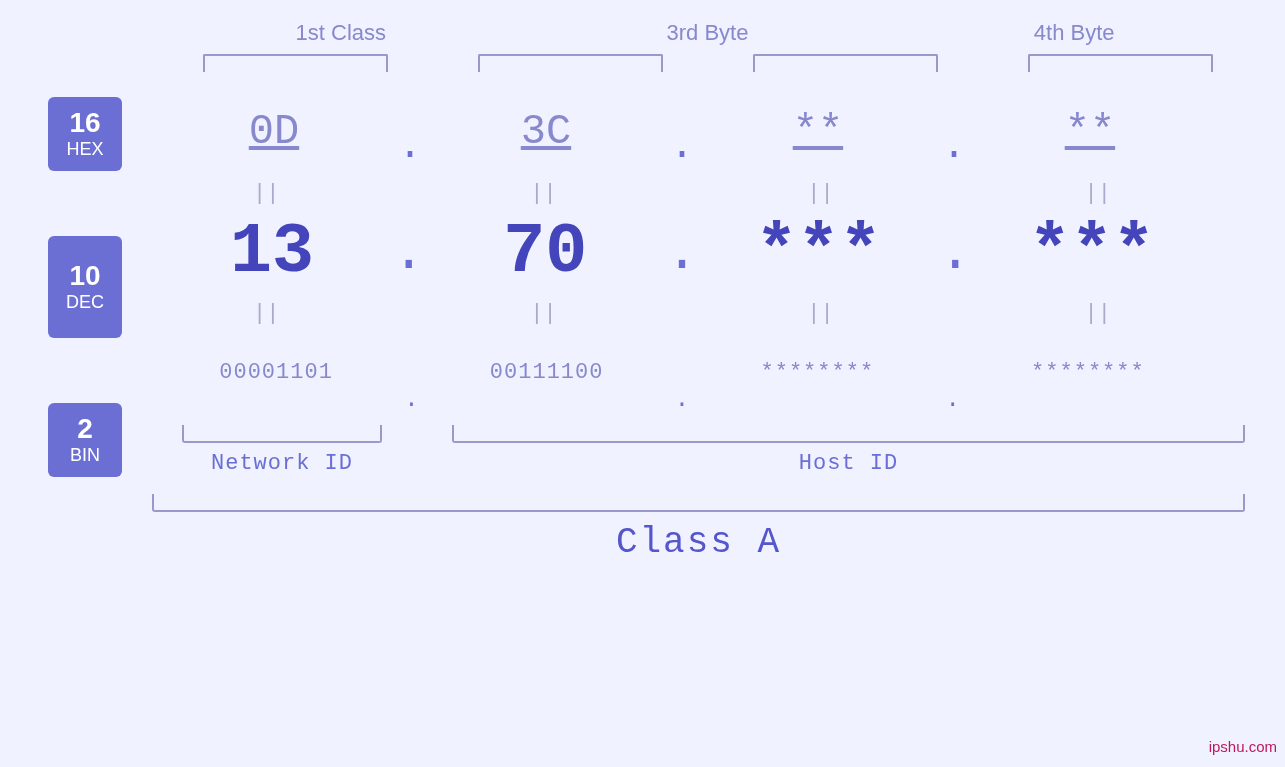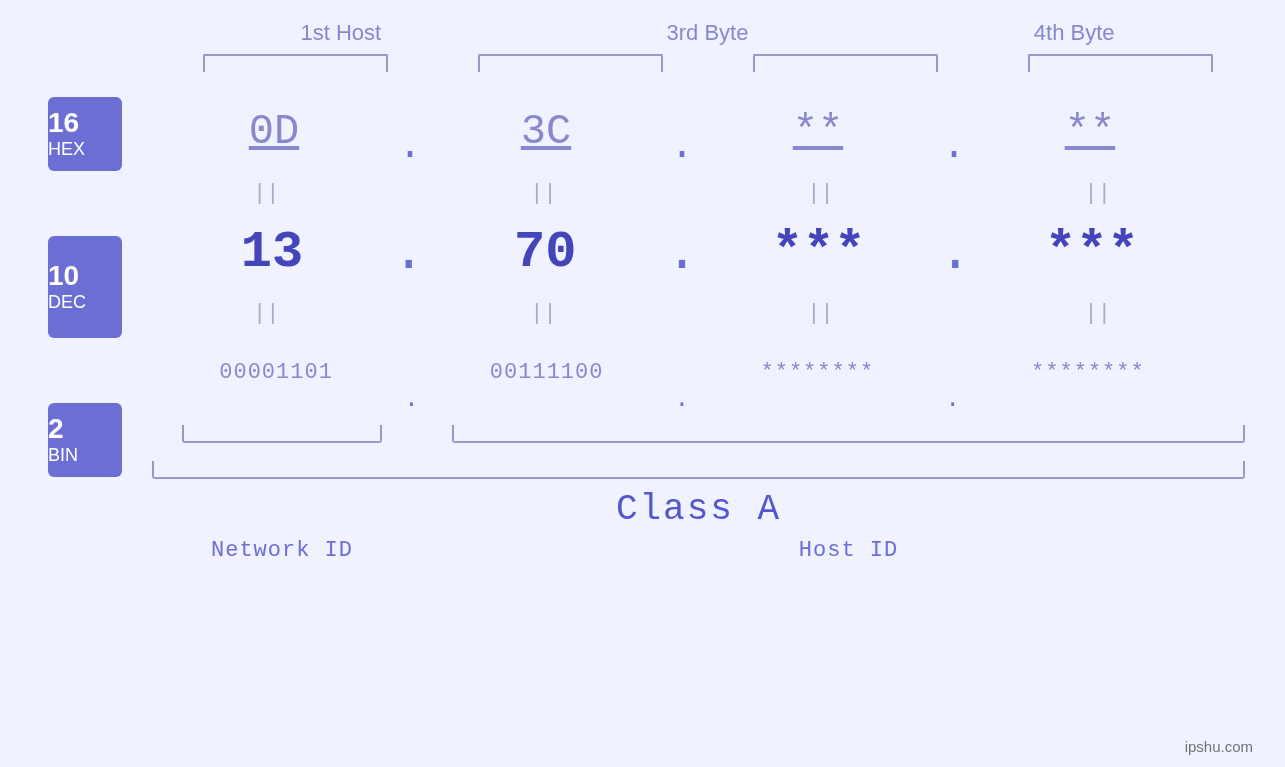--- a/index.html
+++ b/index.html
@@ -55,21 +55,21 @@
       border-radius: 2px 2px 0 0;
     }
 
     .base-badge {
       width: 74px;
       height: 74px;
       background: #6b6fd4;
       border-radius: 6px;
       display: flex;
       flex-direction: column;
-      align-items: flex-start;
+      align-items: center;
       justify-content: center;
       color: white;
       margin-bottom: 30px;
     }
 
     .base-num {
       font-size: 28px;
       font-weight: bold;
       font-family: Arial, sans-serif;
       line-height: 1;
@@ -109,21 +109,21 @@
     
     .hex-row .ip-cell {
       font-size: 42px;
       color: #8888cc;
       font-style: normal;
       text-decoration: underline;
     }
 
     
     .dec-row .ip-cell {
-      font-size: 52px;
+      font-size: 70px;
       color: #4444bb;
       font-weight: bold;
     }
 
     .dec-row .ip-dot {
       font-size: 55px;
       padding-bottom: 12px;
     }
 
     
@@ -150,22 +150,22 @@
     }
 
     .eq-dot-placeholder {
       width: 40px;
     }
 
     
     .watermark {
       position: absolute;
       bottom: 12px;
-      right: 32px;
-      color: #737373;
+      right: 8px;
+      color: #be185d;
       font-size: 15px;
       font-family: Arial, sans-serif;
     }
 
     
     .masked {
       color: #9999cc;
     }
 
     
@@ -173,21 +173,21 @@
       color: #aaaacc;
       font-size: 22px;
     }
   </style>
 </head>
 <body>
 
 <div class="container">
 
   <div class="byte-headers">
-    <div class="byte-label">1st Host</div>
+    <div class="byte-label">1st Class</div>
     <div class="byte-label">3rd Byte</div>
     <div class="byte-label">4th Byte</div>
   </div>
 
   <div class="brackets-row">
     <div class="bracket"></div>
     <div class="bracket"></div>
     <div class="bracket"></div>
     <div class="bracket"></div>
   </div>
@@ -274,31 +274,31 @@
           <div style="width:200px; height:18px; border:2px solid #9999cc; border-top:none; border-radius:0 0 3px 3px;"></div>
         </div>
 
         <div style="width:40px;"></div>
 
         <div style="display:flex; flex-direction:column; align-items:center; flex:1;">
           <div style="width:100%; height:18px; border:2px solid #9999cc; border-top:none; border-radius:0 0 3px 3px;"></div>
         </div>
       </div>
 
-      <div style="width:100%; margin-top:18px;">
-        <div style="width:100%; height:18px; border:2px solid #9999cc; border-top:none; border-radius:0 0 3px 3px;"></div>
-        <div style="text-align:center; color:#5555cc; font-size:36px; letter-spacing:2px; margin-top:10px;">Class A</div>
-      </div>
-
       <div style="display:flex; width:100%; margin-top:8px;">
         <div style="width:260px; text-align:center; color:#6b6fd4; font-size:22px; letter-spacing:1px;">Network ID</div>
         <div style="width:40px;"></div>
         <div style="flex:1; text-align:center; color:#6b6fd4; font-size:22px; letter-spacing:1px;">Host ID</div>
       </div>
 
+      <div style="width:100%; margin-top:18px;">
+        <div style="width:100%; height:18px; border:2px solid #9999cc; border-top:none; border-radius:0 0 3px 3px;"></div>
+        <div style="text-align:center; color:#5555cc; font-size:36px; letter-spacing:2px; margin-top:10px;">Class A</div>
+      </div>
+
     </div>
 
     <div style="width:40px;"></div>
   </div>
 
   <div class="watermark">ipshu.com</div>
 
 </div>
 
 </body></html>

